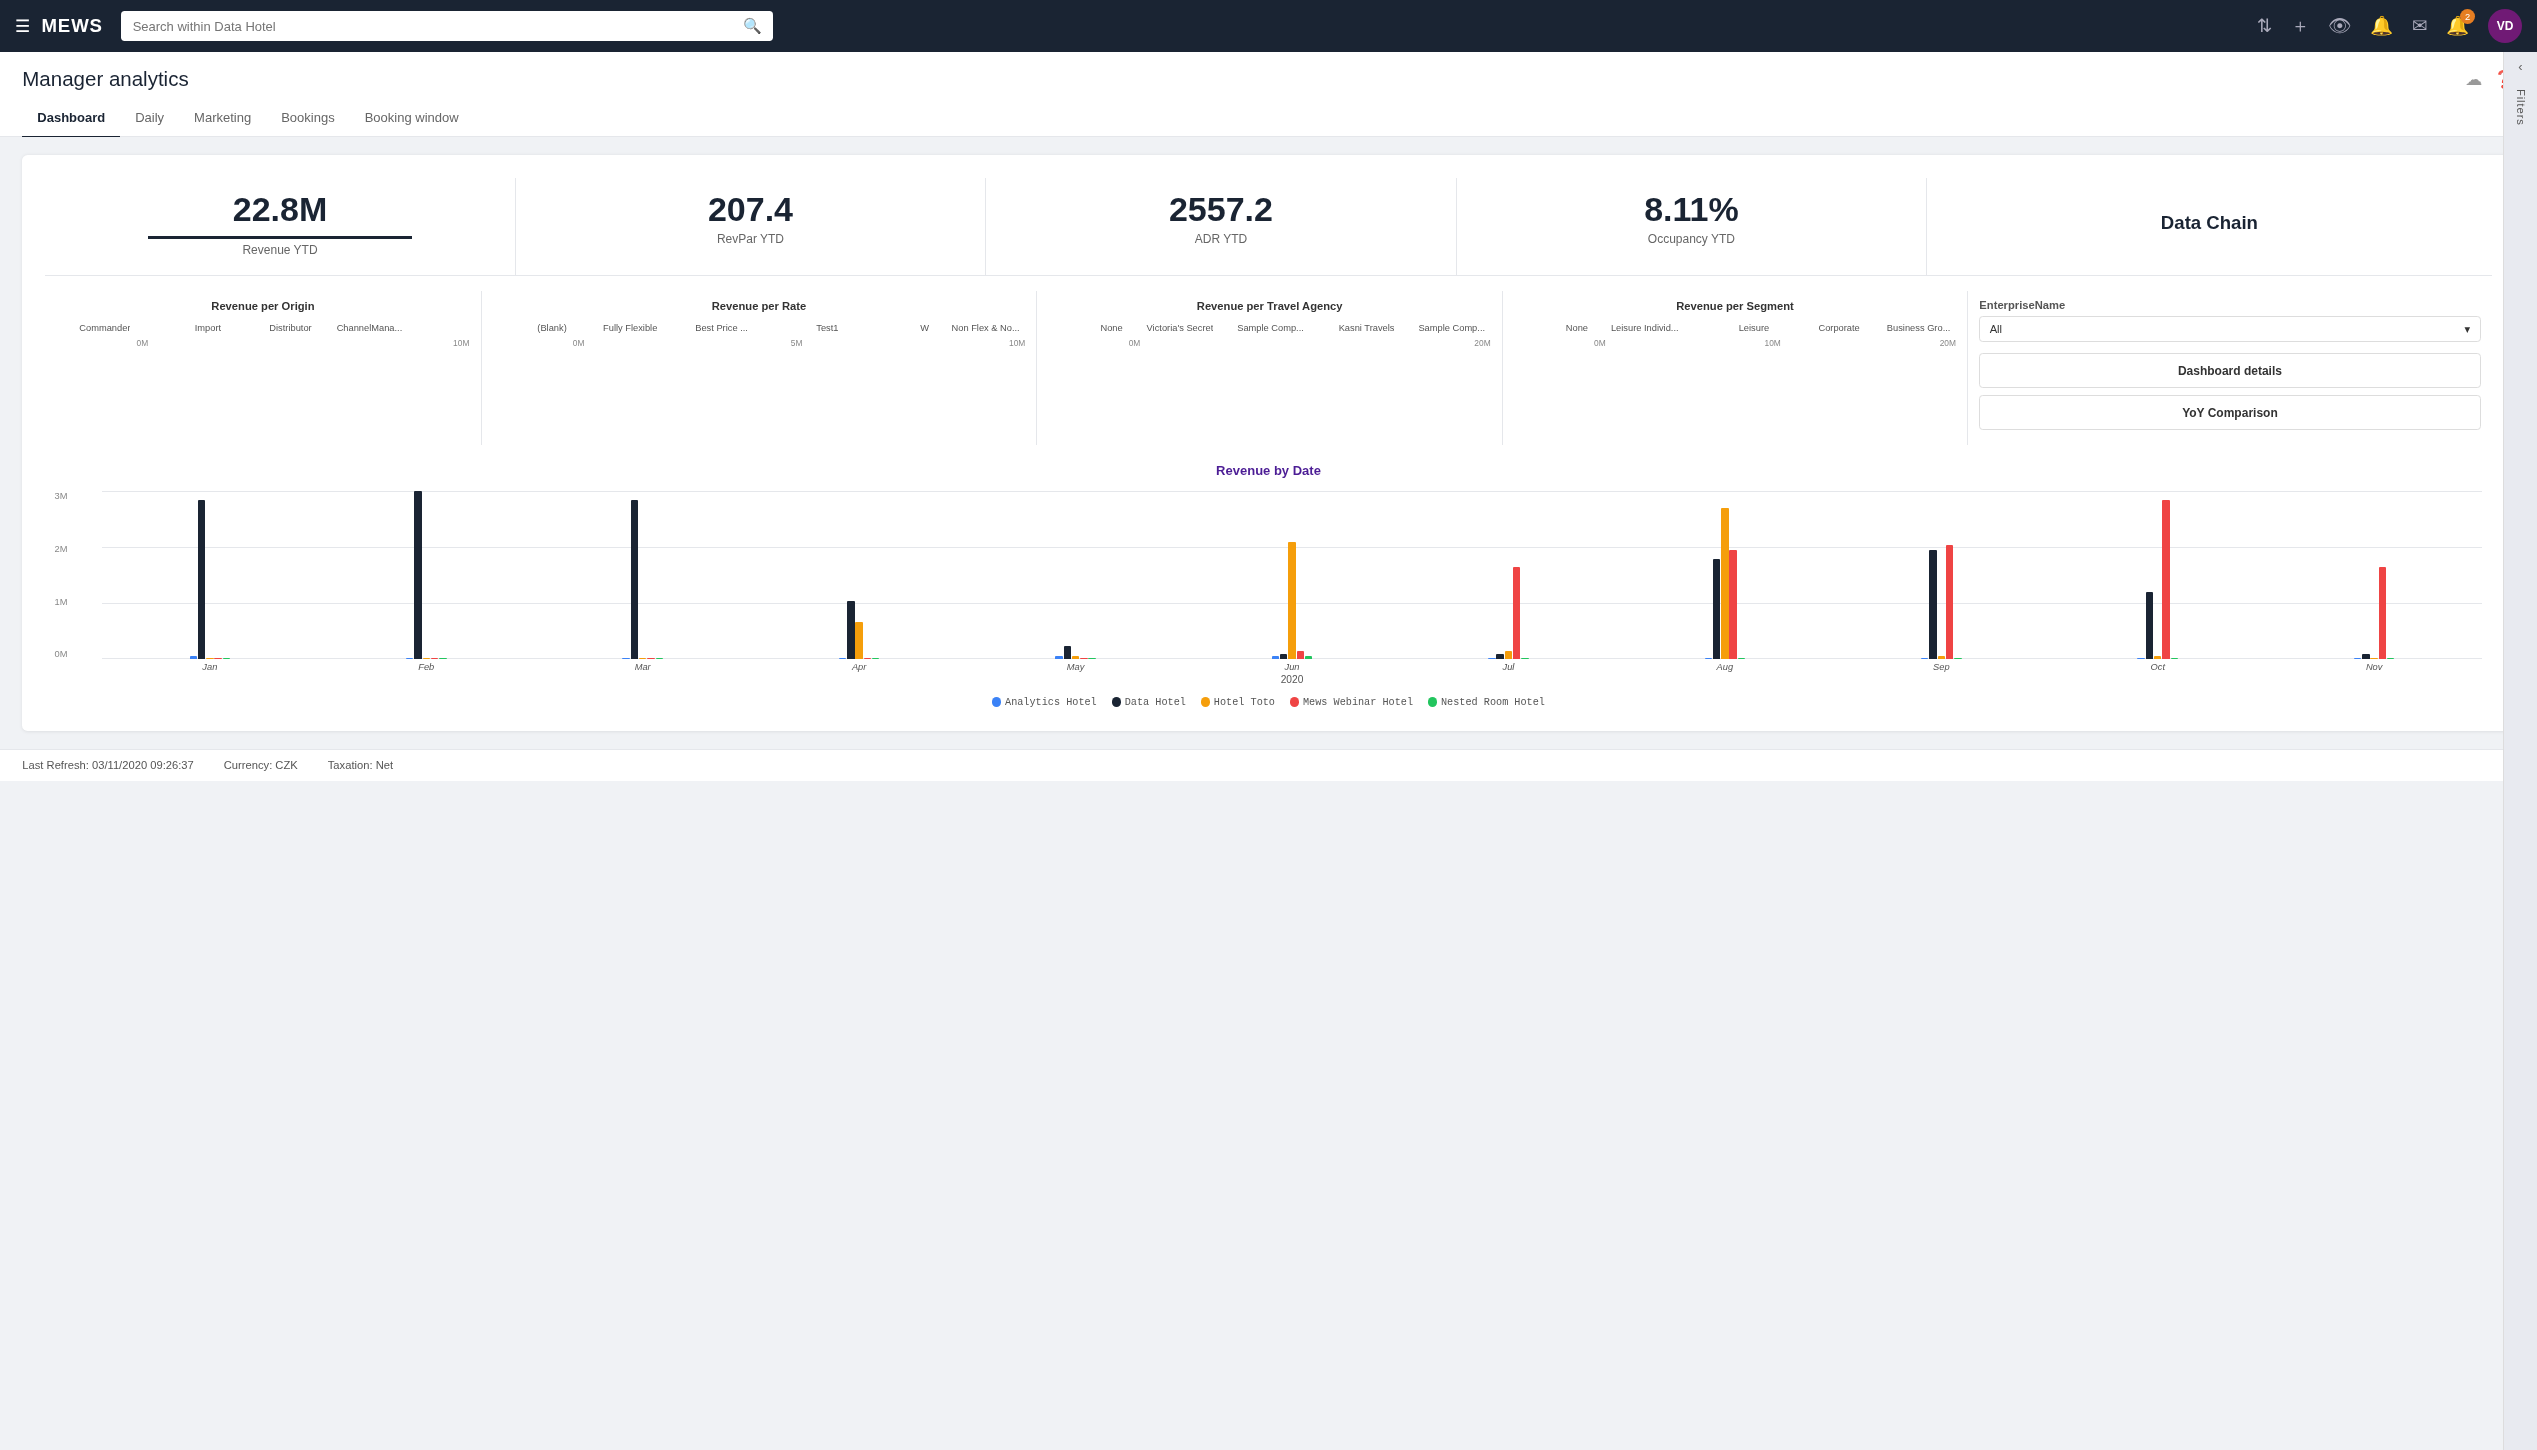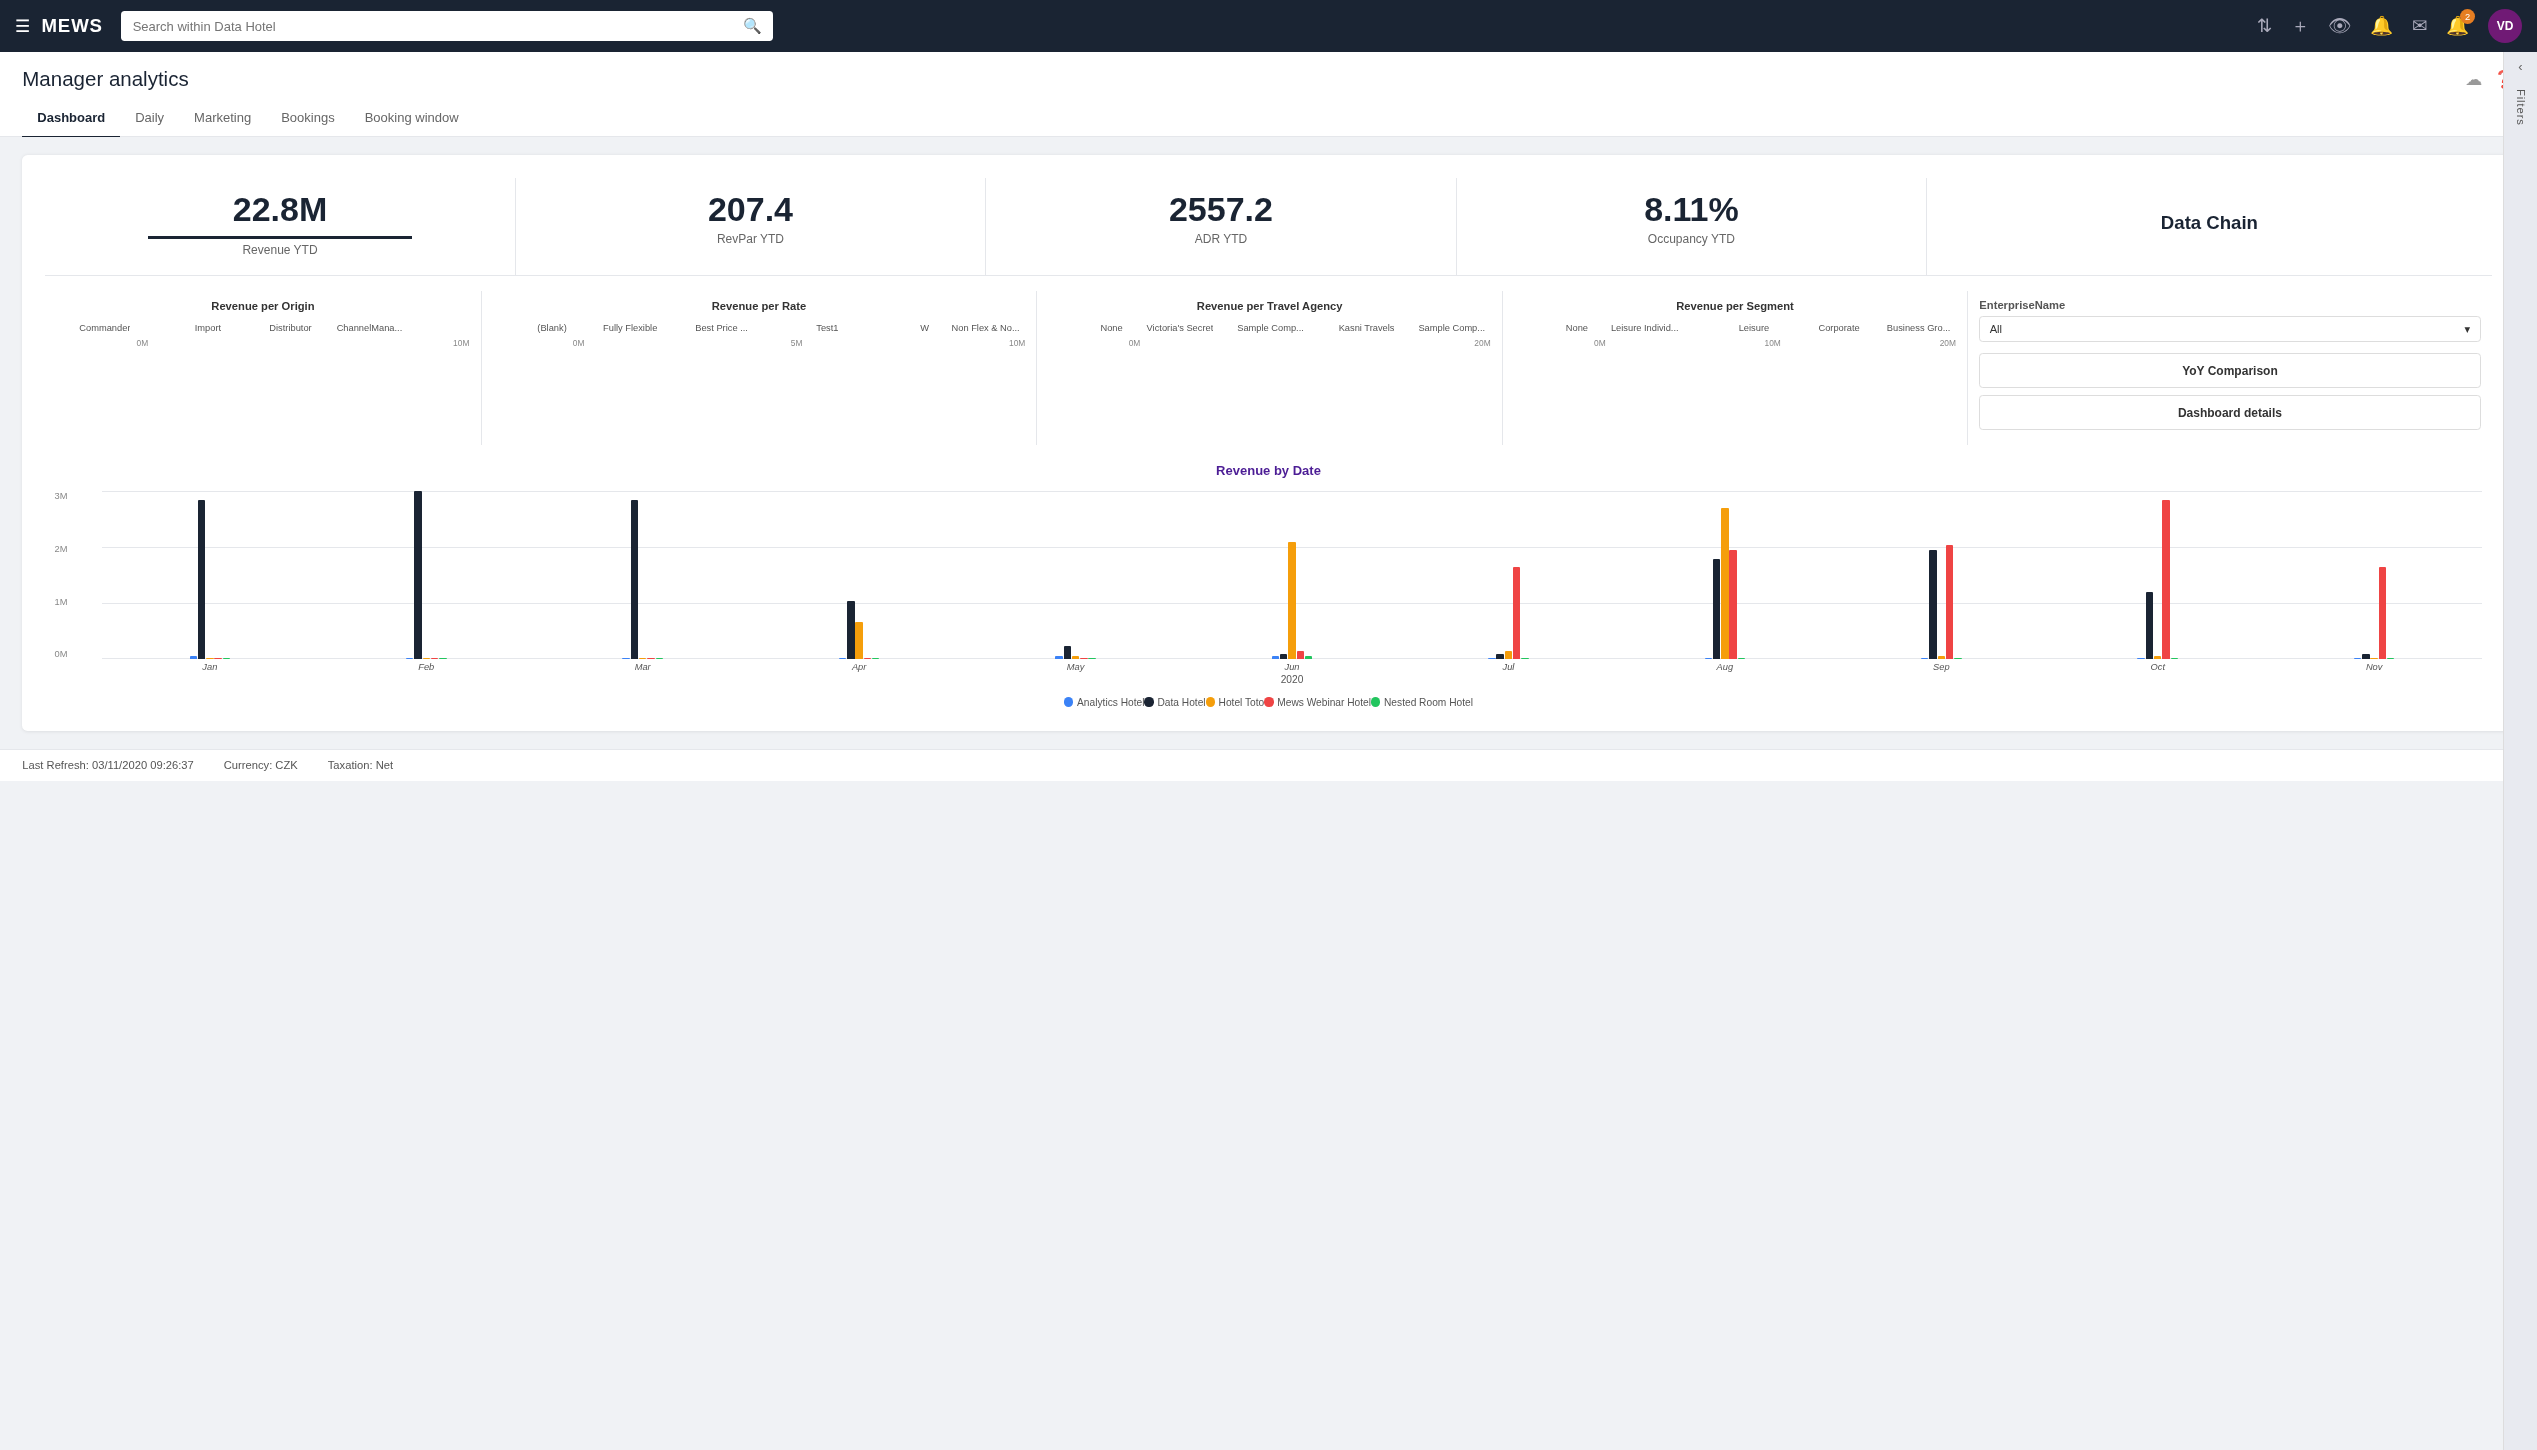--- a/index.html
+++ b/index.html
@@ -218,22 +218,24 @@
       font-size: 10.2px;
       color: #555;
       margin-top: 1.9px;
       margin-left: 47px;
     }
 
     
     .legend {
       display: flex;
       justify-content: center;
+      gap: 15px;
       margin-top: 11.2px;
       flex-wrap: wrap;
+      font-family: Liberation Mono, monospace;
     }
     .legend-item {
       display: flex;
       align-items: center;
       gap: 3.7px;
       font-size: 10.2px;
       color: #555;
     }
     .legend-dot {
       width: 9.3px; height: 9.3px;
@@ -504,22 +506,22 @@
           <span class="hbar-axis-label">20M</span>
         </div>
       </div>
 
       <div class="enterprise-panel mini-chart">
         <div class="enterprise-label">EnterpriseName</div>
         <div class="enterprise-select">
           <span>All</span>
           <span>▾</span>
         </div>
+        <button class="detail-btn">Dashboard details</button>
         <button class="detail-btn">YoY Comparison</button>
-        <button class="detail-btn">Dashboard details</button>
       </div>
     </div>
 
     <div class="revenue-date-section">
       <div class="section-title">Revenue by Date</div>
       <div class="bar-chart-container">
         <div class="bar-chart-grid">
           <div class="y-labels">
             <span class="y-label">3M</span>
             <span class="y-label">2M</span>

